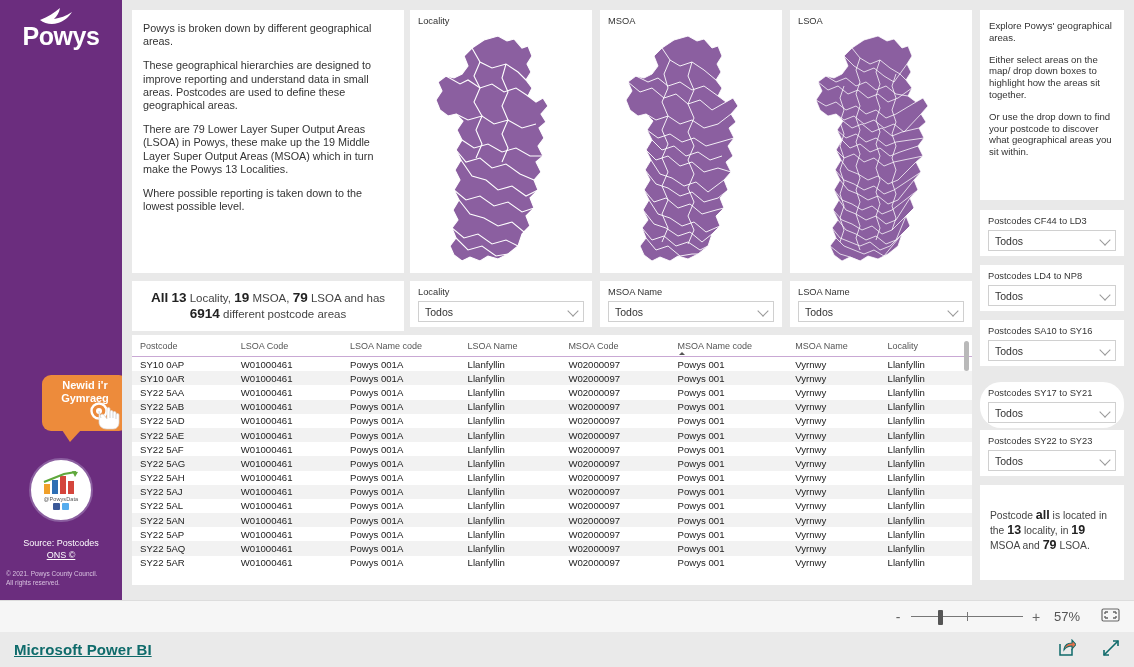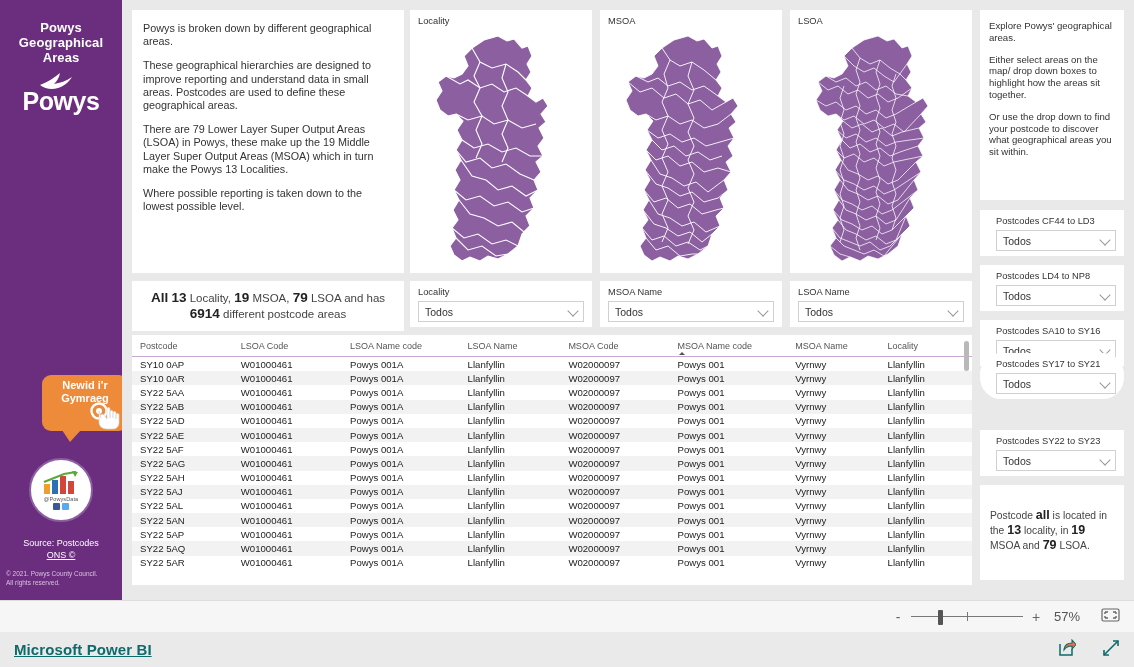--- a/index.html
+++ b/index.html
@@ -121,23 +121,23 @@
   }
   .grid-scrollbar {
     position: absolute; right: 3px; top: 6px; width: 5px; height: 30px;
     background: #b9b9b9; border-radius: 3px; cursor: pointer;
   }
 
   
   .rp { position: absolute; left: 858px; width: 144px; background: #fff; }
   .rp-intro { top: 10px; height: 190px; padding: 10px 9px; }
   .rp-intro p { font-size: 9.6px; line-height: 11.8px; color: #333; margin-bottom: 10px; }
-  .rp-slicer { height: 46px; padding: 6px 8px 0 16px; }
+  .rp-slicer { height: 46px; padding: 6px 8px 0 8px; }
   .rp-s1 { top: 210px; } .rp-s2 { top: 265px; } .rp-s3 { top: 320px; }
-  .rp-s4 { top: 353px; border-radius: 21px; } .rp-s5 { top: 430px; }
+  .rp-s4 { top: 382px; border-radius: 21px; } .rp-s5 { top: 430px; }
   .rp-summary { top: 485px; height: 95px; padding: 23px 10px; }
   .rp-summary-text { font-size: 10.3px; line-height: 15px; color: #444; }
   .rp-summary-text b { font-size: 12.5px; color: #222; }
 
   
   .zoombar {
     position: absolute; left: 0; top: 600px; width: 1134px; height: 32px;
     background: #f6f6f6; border-top: 1px solid #ddd;
     display: flex; align-items: center; justify-content: flex-end; padding-right: 14px; gap: 0;
   }
@@ -159,21 +159,20 @@
     letter-spacing: .1px; cursor: pointer;
   }
   .footer-actions { margin-left: auto; display: flex; gap: 26px; align-items: center; }
 </style>
 </head>
 <body>
 
 <div id="app">
 
   <div class="sidebar">
-    <div class="sb-title">Powys Geographical Areas</div>
 
     <div class="powys-logo">
       <svg class="powys-bird" width="46" height="20" viewBox="0 0 46 20">
         <path d="M2 14 C10 11, 16 7, 22 2 C21 7, 19 10, 16 13 C22 12, 28 10, 34 6 C31 11, 26 15, 20 17 C14 19, 7 18, 2 14 Z" fill="#ffffff"></path>
       </svg>
       <div class="powys-word">Powys</div>
     </div>
 
     <div class="lang-toggle">
       <div class="lang-text">Newid i'r Gymraeg</div>

